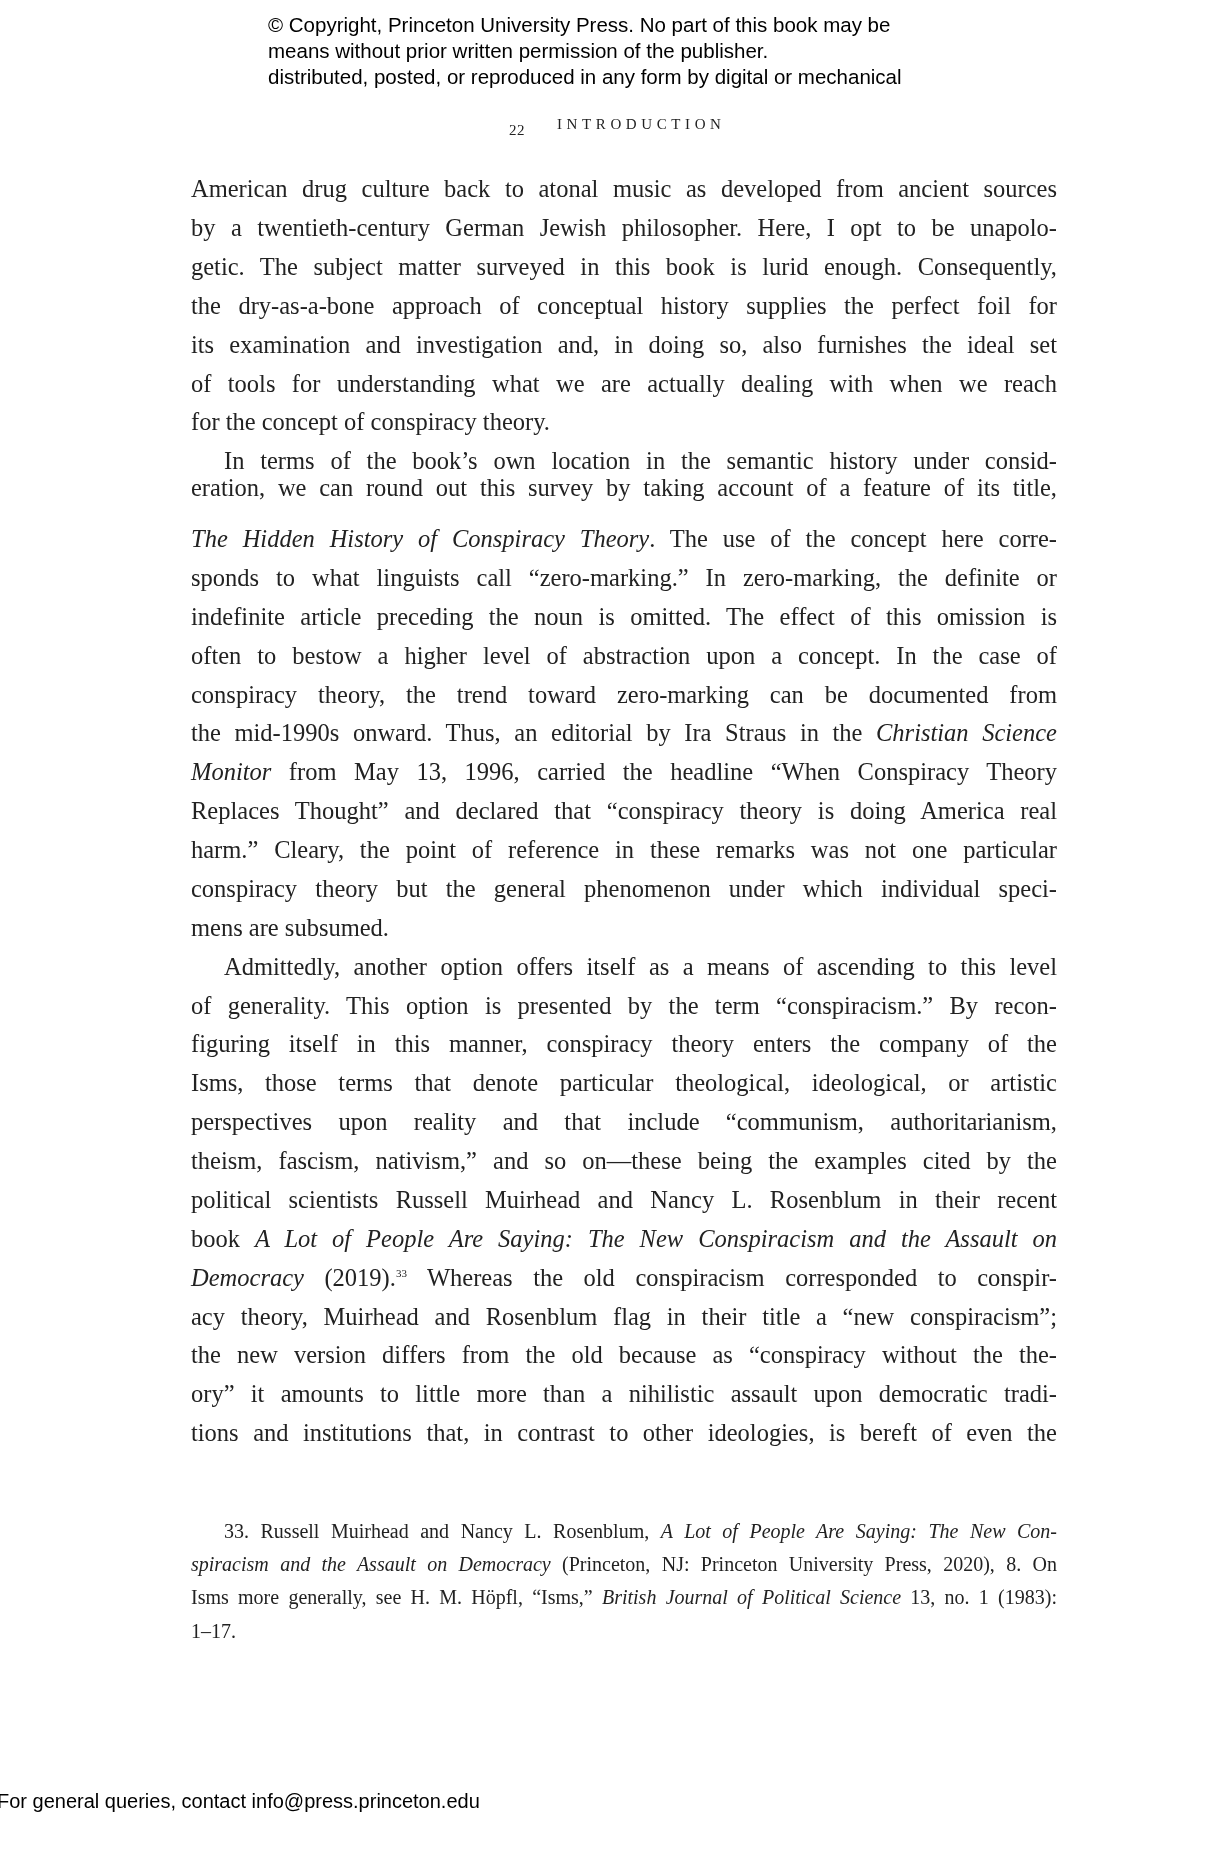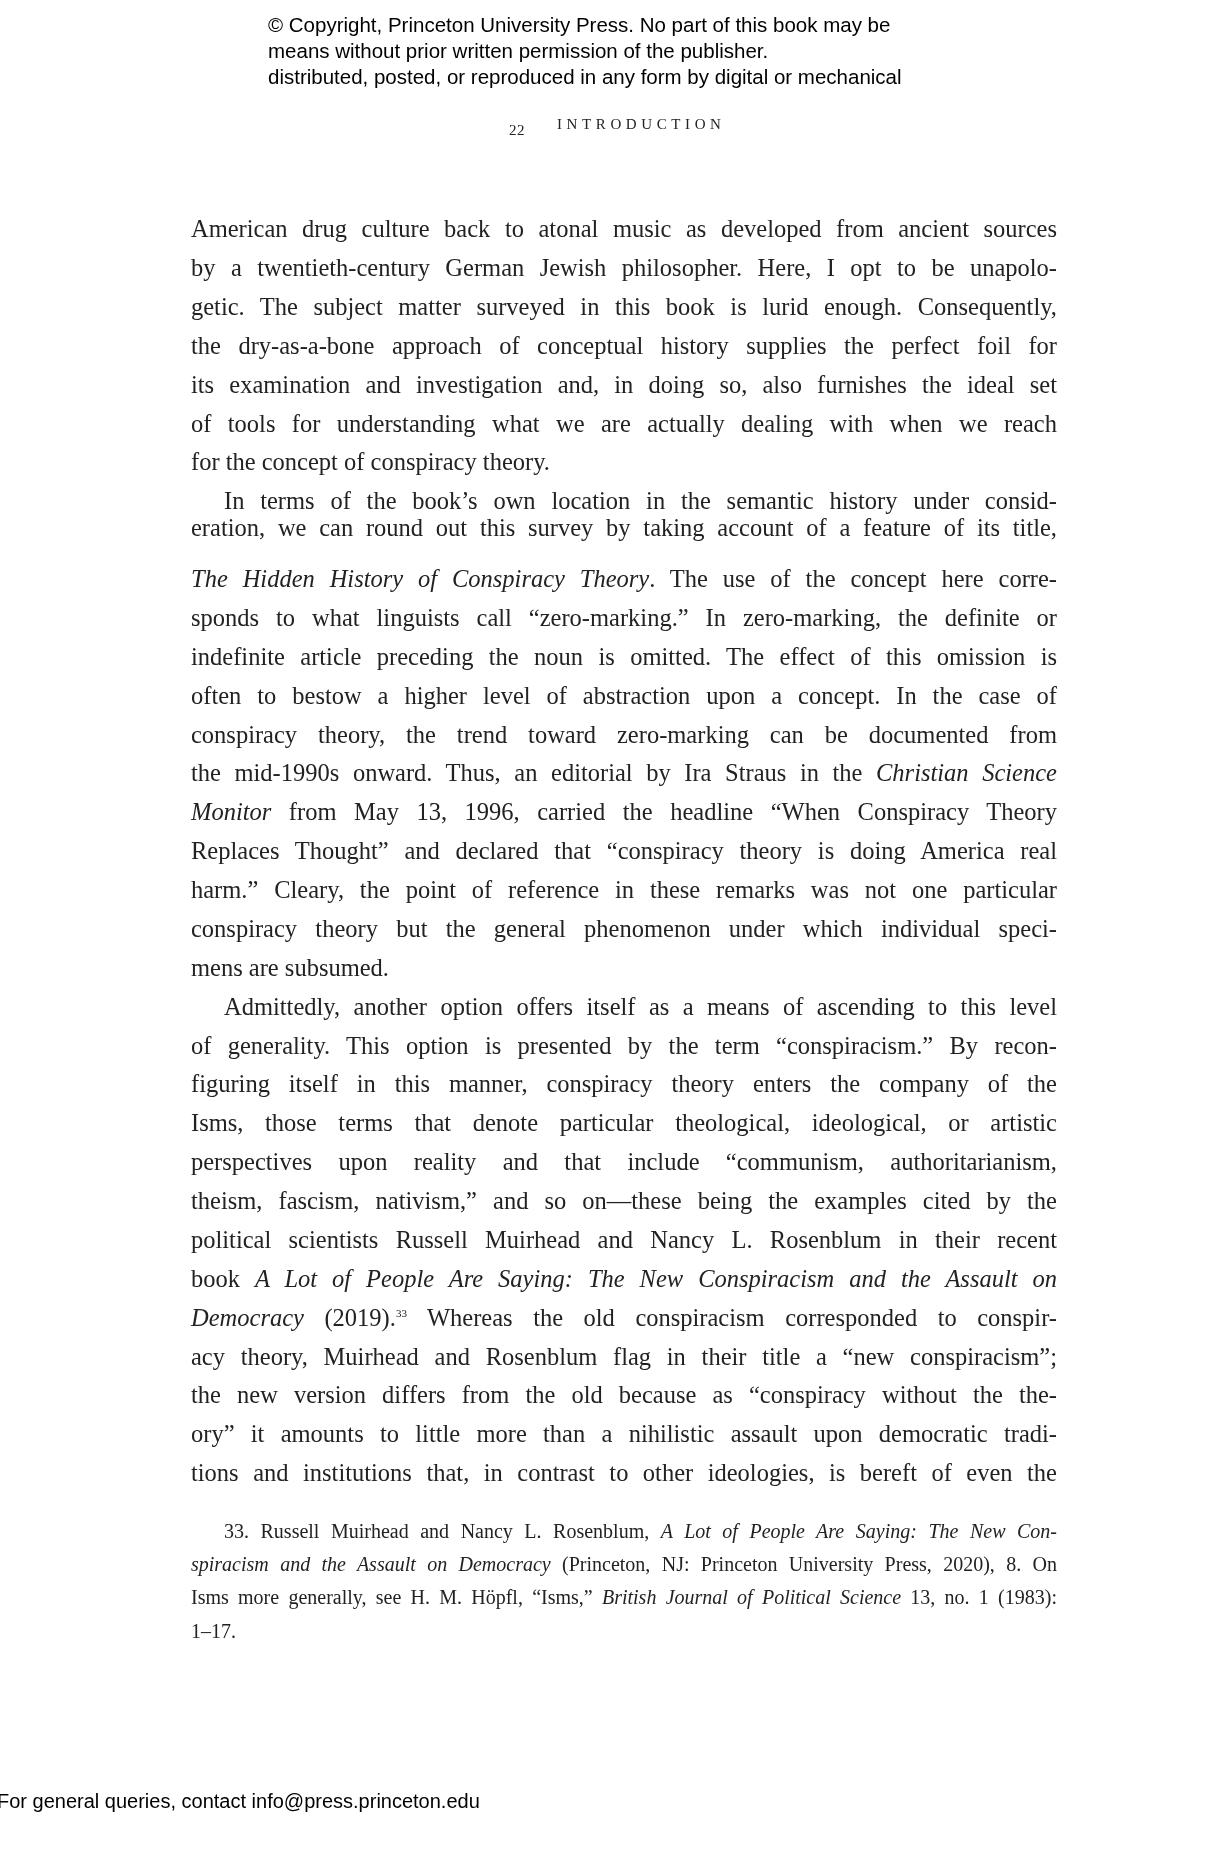--- a/index.html
+++ b/index.html
@@ -15,21 +15,21 @@
     font-family: "Liberation Serif", serif; font-size: 15px; color: #222222;
   }
   .running-head .pg { position: absolute; left: 509px; top: 0; letter-spacing: 0.5px; margin-top: 6px; }
   .running-head .ch { position: absolute; left: 557px; top: 0; letter-spacing: 4.6px; }
   .body-text {
     position: absolute; left: 191px; top: 0; width: 866px;
     font-family: "Liberation Serif", serif; font-size: 24.5px; color: #222222;
   }
   .line {
     position: absolute; left: 0; width: 866px; height: 32px; line-height: 32px;
-    white-space: nowrap; text-align: justify; text-align-last: justify; margin-top: 40px;
+    white-space: nowrap; text-align: justify; text-align-last: justify;
   }
   .line.last { text-align: left; text-align-last: left; }
   .line.indent { left: 33px; width: 833px; }
   .line i { font-style: italic; }
   sup.fnref { font-size: 11px; vertical-align: 9px; line-height: 0; }
   .footnotes {
     position: absolute; left: 191px; top: 0; width: 866px;
     font-family: "Liberation Serif", serif; font-size: 20px; color: #222222;
   }
   .fline {

